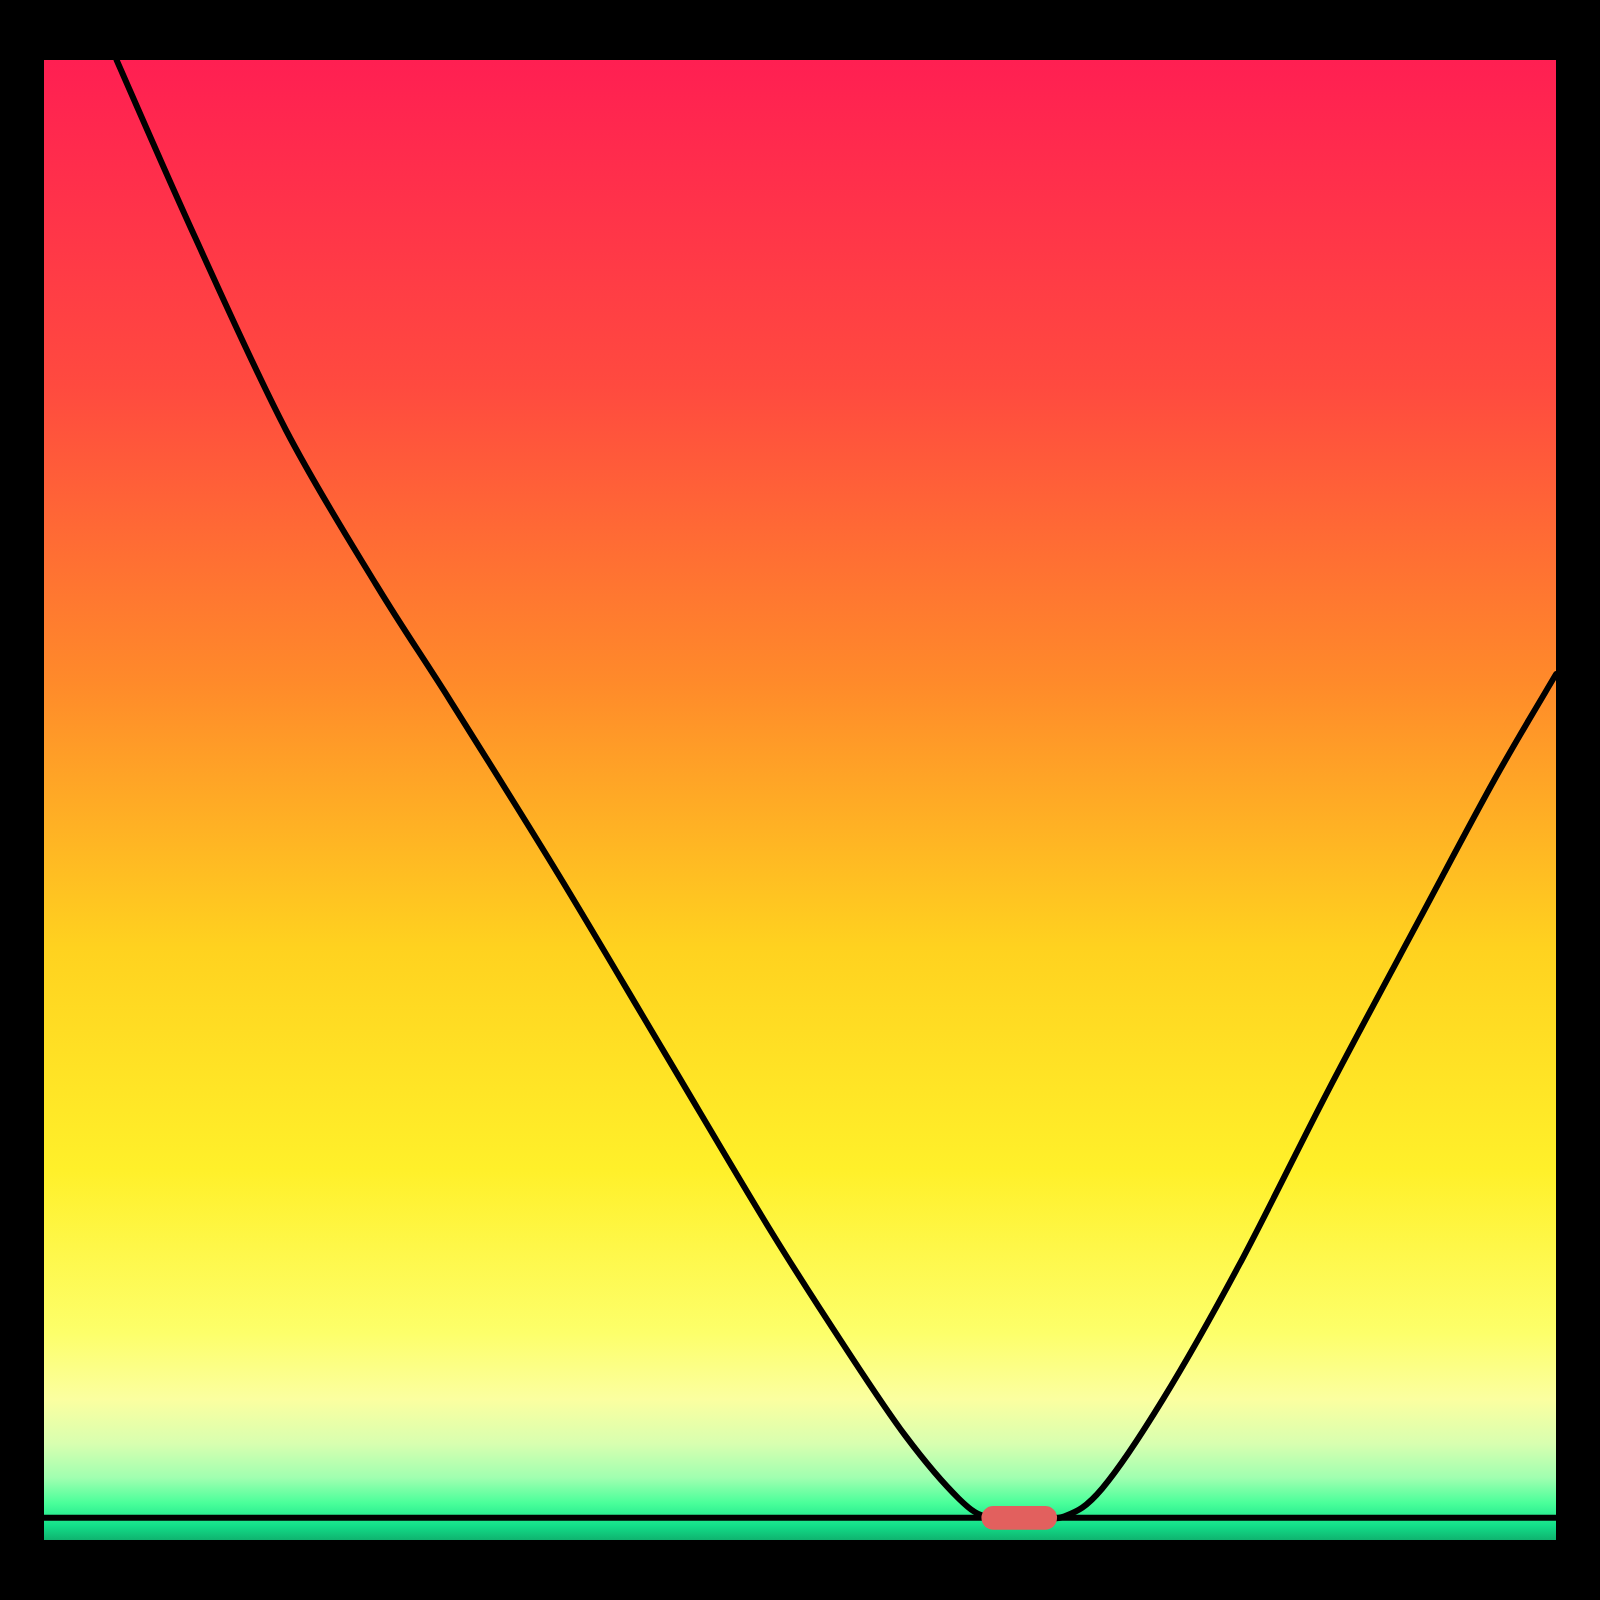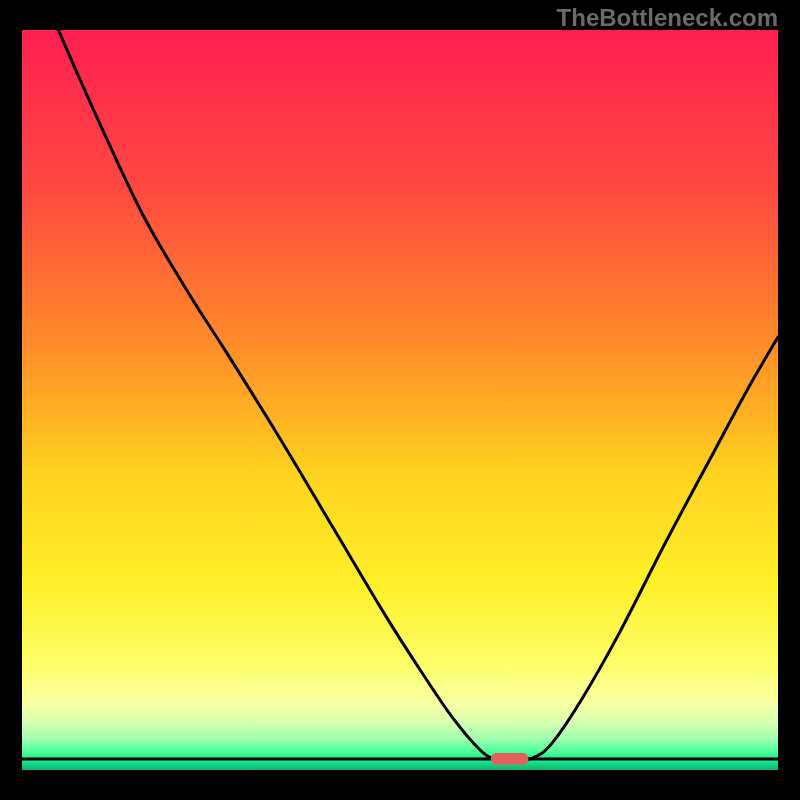--- a/index.html
+++ b/index.html
@@ -32,21 +32,20 @@
   .plot svg {
     width: 100%;
     height: 100%;
     display: block;
   }
 </style>
 </head>
 <body>
 <div class="container">
 
-  <div class="watermark">TheBottleneck.com</div>
 
   <div class="plot">
     <svg id="chart-svg" viewBox="0 0 756 740" preserveAspectRatio="none">
         <defs>
           <linearGradient id="bg-grad" x1="0" y1="0" x2="0" y2="1">
             <stop offset="0%" stop-color="#ff1f52"></stop>
             <stop offset="22%" stop-color="#ff4a3f"></stop>
             <stop offset="42%" stop-color="#ff8a2a"></stop>
             <stop offset="60%" stop-color="#ffd21f"></stop>
             <stop offset="75%" stop-color="#fff02a"></stop>

